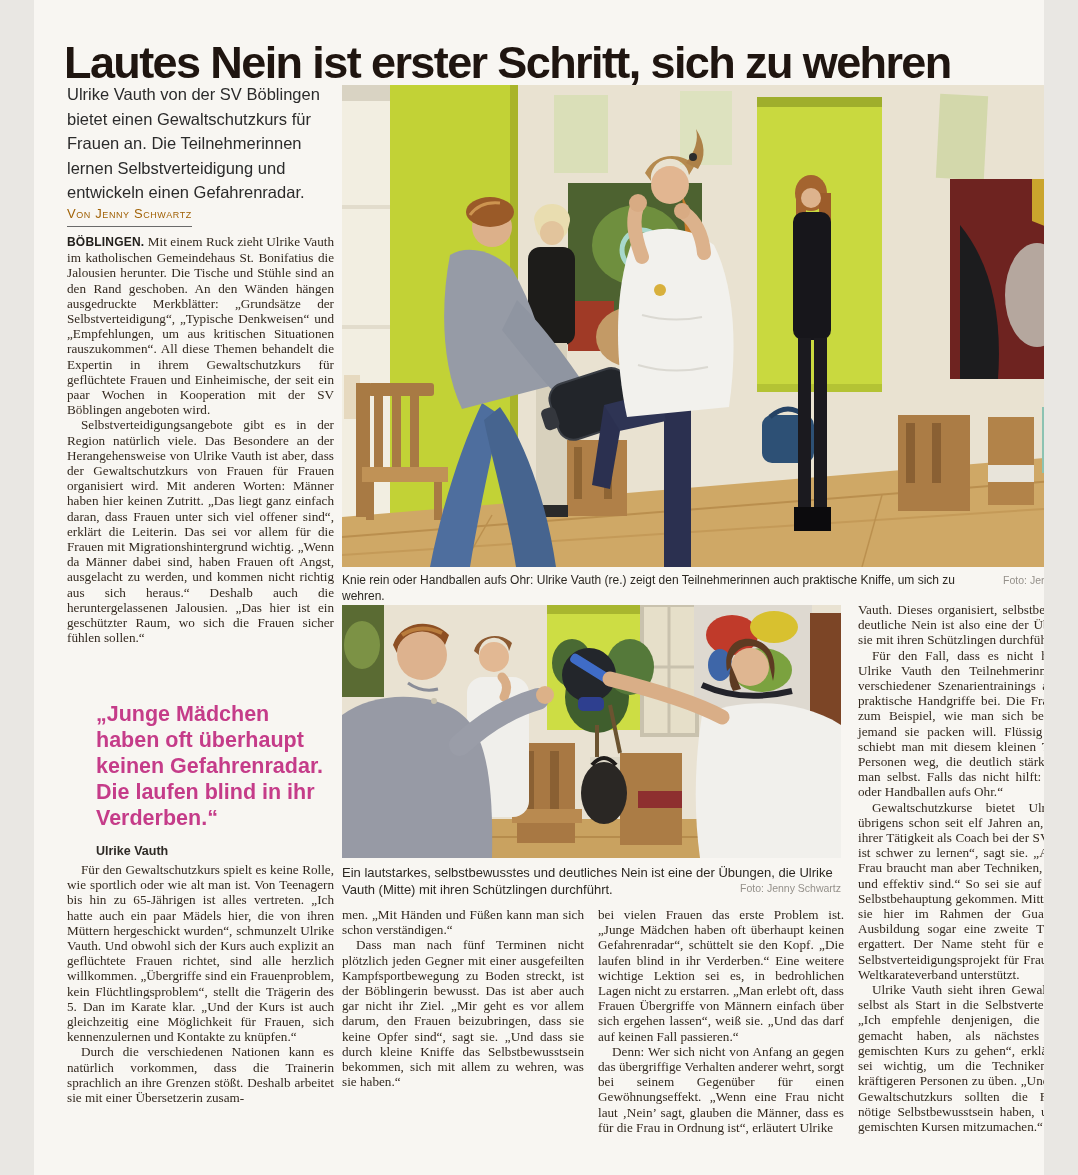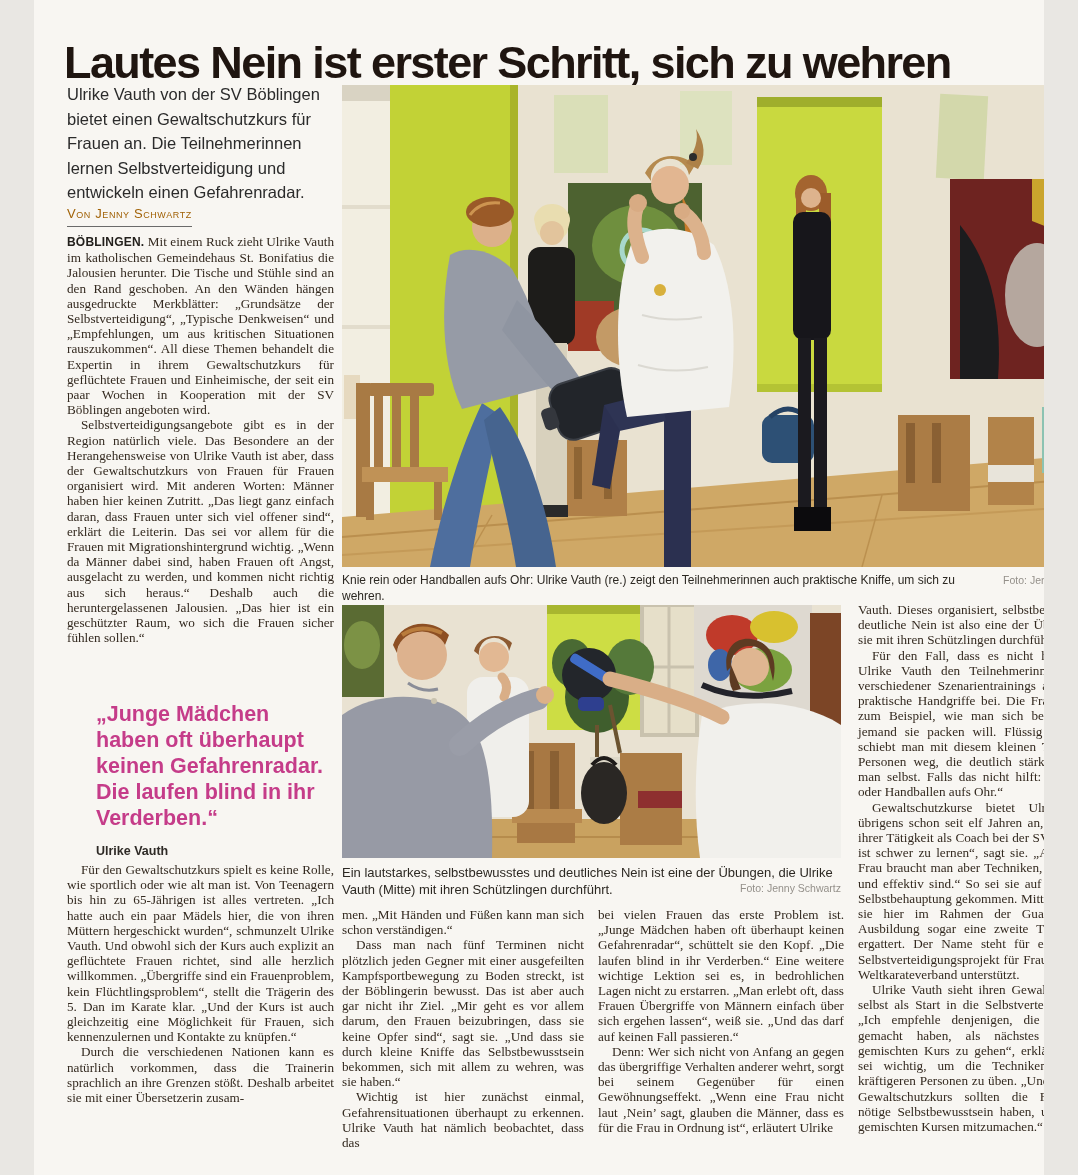--- a/index.html
+++ b/index.html
@@ -283,21 +283,20 @@
   </div>
 
   <div class="caption cap2" style="left:308px;top:864px;width:499px;">
     <span>Ein lautstarkes, selbstbewusstes und deutliches Nein ist eine der Übungen, die Ulrike Vauth (Mitte) mit ihren Schützlingen durchführt.</span>
     <span class="credit2">Foto: Jenny Schwartz</span>
   </div>
 
   <div class="serifcol" style="left:308px;top:907px;width:242px;">
     <p class="noind">men. „Mit Händen und Füßen kann man sich schon verständigen.“</p>
     <p>Dass man nach fünf Terminen nicht plötzlich jeden Gegner mit einer ausgefeilten Kampfsportbewegung zu Boden streckt, ist der Böblingerin bewusst. Das ist aber auch gar nicht ihr Ziel. „Mir geht es vor allem darum, den Frauen beizubringen, dass sie keine Opfer sind“, sagt sie. „Und dass sie durch kleine Kniffe das Selbstbewusstsein bekommen, sich mit allem zu wehren, was sie haben.“</p>
-    <p>Wichtig ist hier zunächst einmal, Gefahrensituationen überhaupt zu erkennen. Ulrike Vauth hat nämlich beobachtet, dass das</p>
   </div>
 
   <div class="serifcol" style="left:564px;top:907px;width:246px;">
     <p class="noind">bei vielen Frauen das erste Problem ist. „Junge Mädchen haben oft überhaupt keinen Gefahrenradar“, schüttelt sie den Kopf. „Die laufen blind in ihr Verderben.“ Eine weitere wichtige Lektion sei es, in bedrohlichen Lagen nicht zu erstarren. „Man erlebt oft, dass Frauen Übergriffe von Männern einfach über sich ergehen lassen“, weiß sie. „Und das darf auf keinen Fall passieren.“</p>
     <p>Denn: Wer sich nicht von Anfang an gegen das übergriffige Verhalten anderer wehrt, sorgt bei seinem Gegenüber für einen Gewöhnungseffekt. „Wenn eine Frau nicht laut ‚Nein’ sagt, glauben die Männer, dass es für die Frau in Ordnung ist“, erläutert Ulrike</p>
   </div>
 
 </div>
 
 </body></html>

